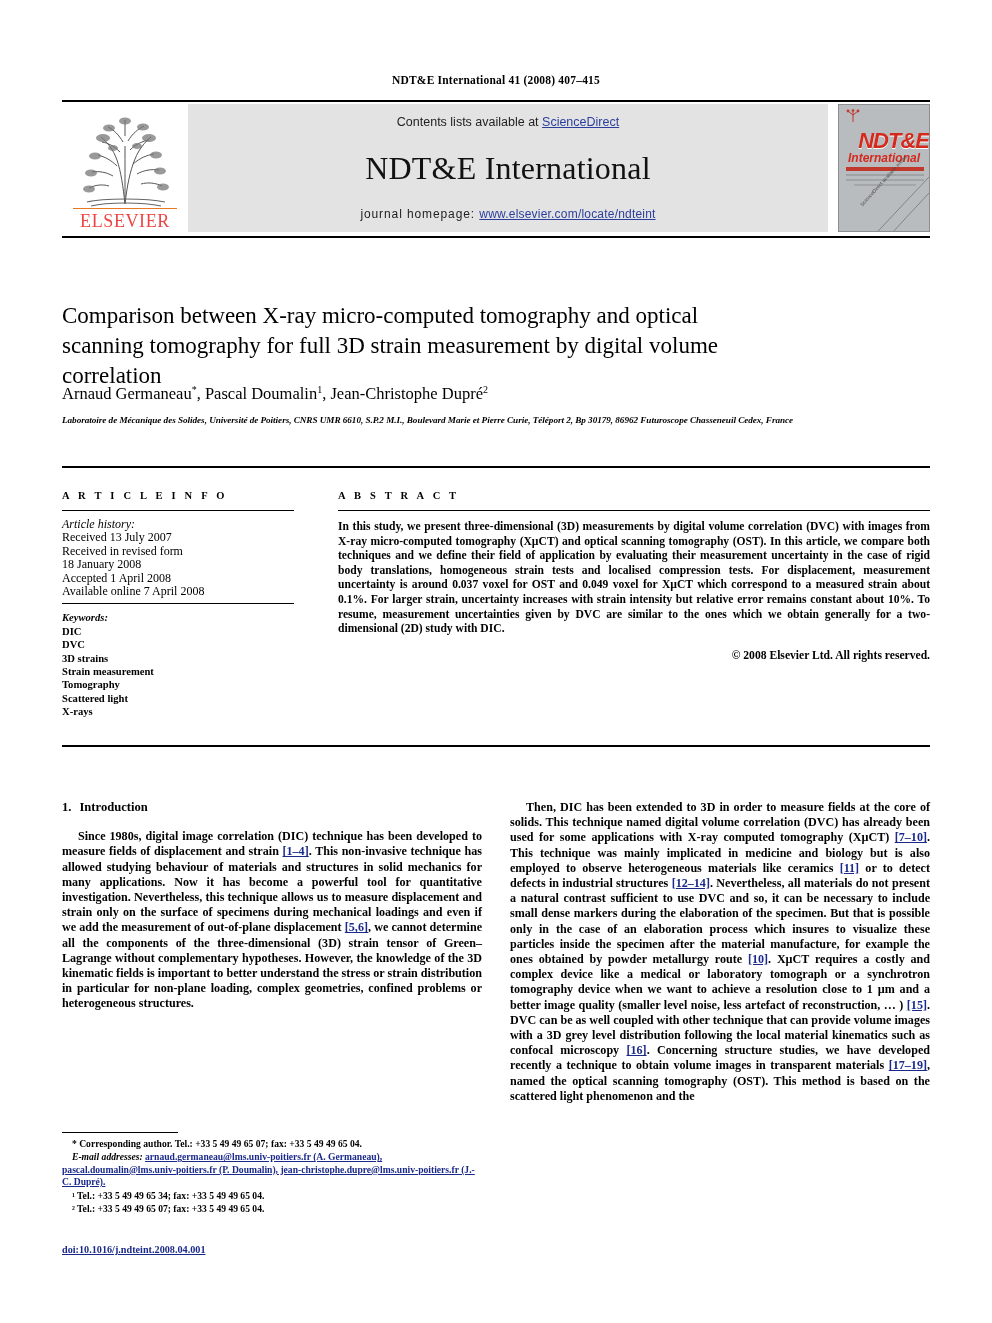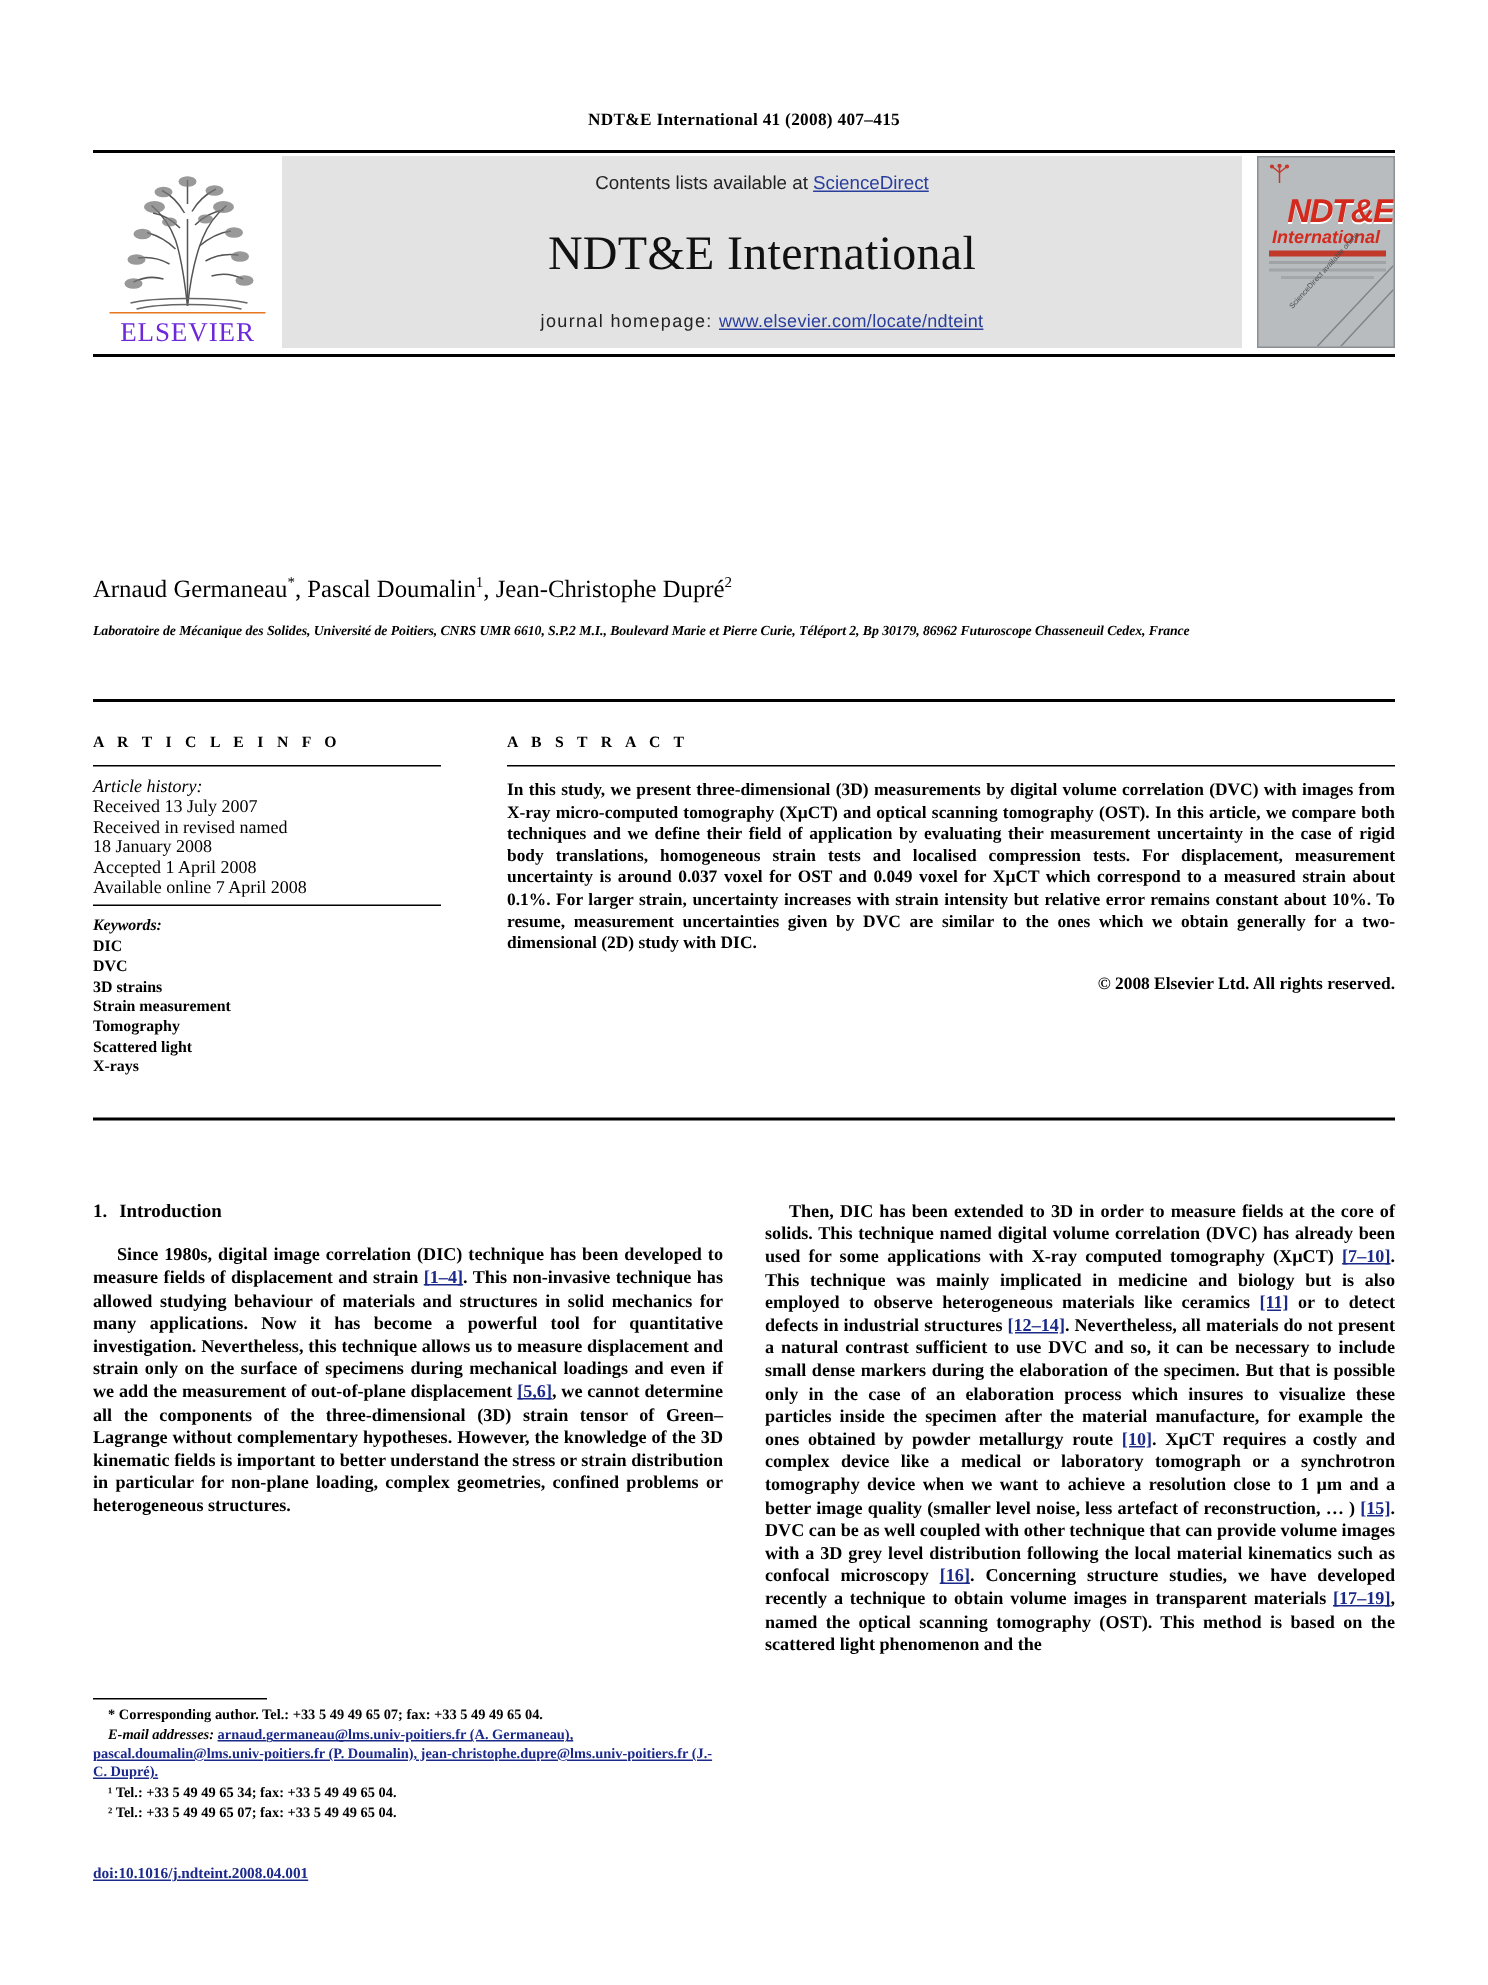--- a/index.html
+++ b/index.html
@@ -25,21 +25,21 @@
   .mast-inner{display:flex;height:128px;align-items:stretch;}
 
   .elsevier-logo{
     width:126px;flex:0 0 126px;position:relative;
     display:flex;flex-direction:column;align-items:center;justify-content:flex-end;
     padding-bottom:2px;box-sizing:border-box;
   }
   .tree-svg{display:block;}
   .elsevier-word{
     font-family:"Liberation Serif", serif;
-    color:#6d28d9;font-size:18px;letter-spacing:.6px;
+    color:#ef4444;font-size:18px;letter-spacing:.6px;
     font-weight:400;line-height:1;margin-top:1px;
   }
   .elsevier-rule{width:104px;height:1.5px;background:#e87722;margin-bottom:2px;}
 
   .mast-center{
     flex:1;background:#e3e3e3;position:relative;
     display:flex;flex-direction:column;align-items:center;justify-content:space-between;
     padding:11px 0 11px 0;box-sizing:border-box;
   }
   .contents-line{font-size:12.5px;font-family:"Liberation Sans",sans-serif;color:#222;}
@@ -240,37 +240,38 @@
             <path d="M92 72 L40 126"></path>
               <path d="M92 88 L56 126"></path>
           </g>
         </svg>
       </div>
 
     </div>
   </div>
   <div class="mast-rule-bot"></div>
 
+  <h1 class="title">Comparison between X-ray micro-computed tomography and optical scanning tomography for full 3D strain measurement by digital volume correlation</h1>
 
   <div class="authors">
     <span><span>Arnaud Germaneau</span><sup>*</sup></span>,
     <span><span>Pascal Doumalin</span><sup>1</sup></span>,
     <span><span>Jean-Christophe Dupré</span><sup>2</sup></span>
   </div>
 
   <div class="affil">Laboratoire de Mécanique des Solides, Université de Poitiers, CNRS UMR 6610, S.P.2 M.I., Boulevard Marie et Pierre Curie, Téléport 2, Bp 30179, 86962 Futuroscope Chasseneuil Cedex, France</div>
   <div class="rule-under-affil"></div>
 
   <div class="infocol">
     <div class="sechead">A R T I C L E   I N F O</div>
     <div class="thinrule"></div>
     <div class="info-hist">
       <div class="ital">Article history:</div>
       <div>Received 13 July 2007</div>
-      <div>Received in revised named</div>
+      <div>Received in revised form</div>
       <div>18 January 2008</div>
       <div>Accepted 1 April 2008</div>
       <div>Available online 7 April 2008</div>
     </div>
     <div class="thinrule"></div>
     <div class="info-kw">
       <div class="ital">Keywords:</div>
       <div>DIC</div>
       <div>DVC</div>
       <div>3D strains</div>

